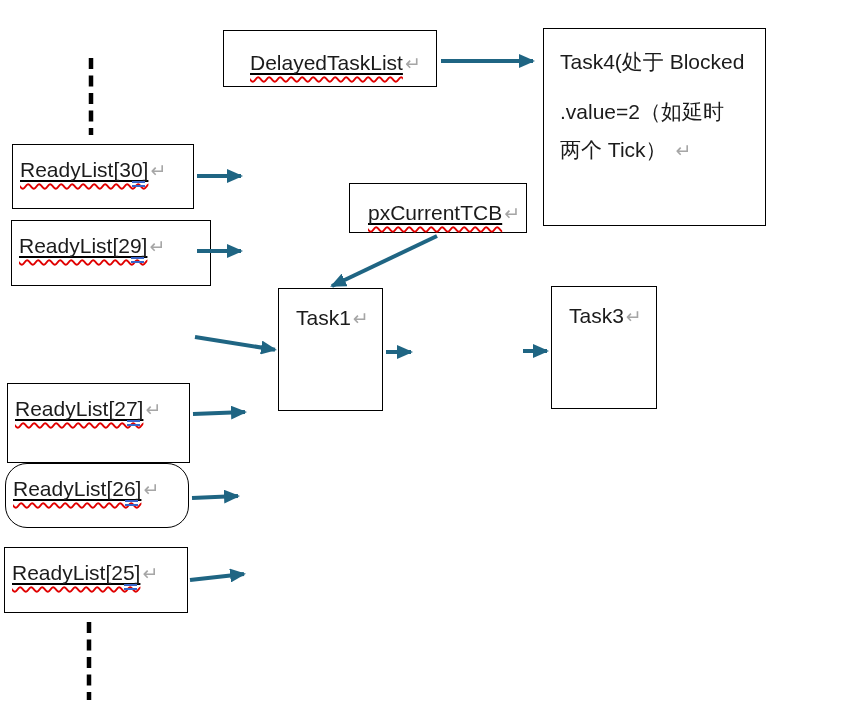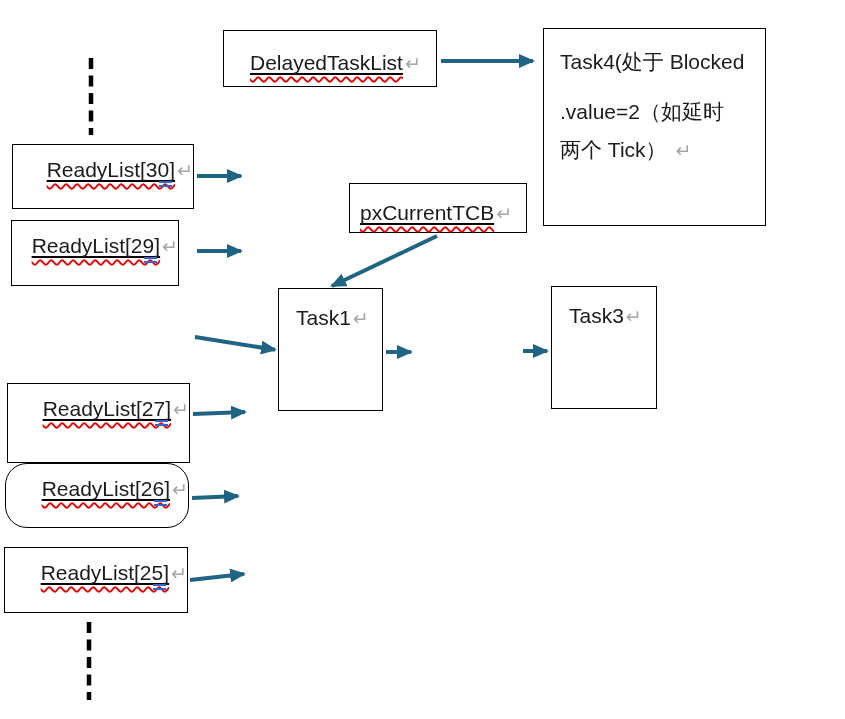--- a/index.html
+++ b/index.html
@@ -63,23 +63,23 @@
     display: inline-block;
     box-sizing: border-box;
     width: 13px;
     height: 6px;
     border-top: 2px solid #3864c8;
     border-bottom: 2px solid #3864c8;
     margin-left: -16px;
     margin-right: 3px;
     vertical-align: -10px;
   }
-  .rl { padding: 13px 0 0 7px; text-align: right; }
+  .rl { padding: 13px 0 0 7px; }
   .delayed { padding: 20px 0 0 26px; }
-  .pxtcb { padding: 17px 0 0 10px; }
+  .pxtcb { padding: 17px 0 0 18px; }
   .task { padding: 17px 0 0 17px; }
   .task4 { padding: 14px 0 0 16px; font-size: 21px; }
   .t4line { height: 38px; line-height: 38px; white-space: nowrap; }
   .t4line.p2 { margin-top: 12px; }
 </style>
 </head>
 <body>
 
 <div class="canvas">
 
@@ -94,21 +94,21 @@
   </div>
 
   <div class="box pxtcb" style="left:349px;top:183px;width:178px;height:50px;">
     <span class="lbl ul"><span class="sq">pxCurrentTCB</span></span><span class="pilcrow">↵</span>
   </div>
 
   <div class="box rl" style="left:12px;top:144px;width:182px;height:65px;">
     <span class="lbl ul"><span class="sq">ReadyList[30]</span></span><span class="grammar-mark"></span><span class="pilcrow">↵</span>
   </div>
 
-  <div class="box rl" style="left:11px;top:220px;width:168px;height:66px;">
+  <div class="box rl" style="left:11px;top:220px;width:200px;height:66px;">
     <span class="lbl ul"><span class="sq">ReadyList[29]</span></span><span class="grammar-mark"></span><span class="pilcrow">↵</span>
   </div>
 
 
   <div class="box rl" style="left:7px;top:383px;width:183px;height:80px;">
     <span class="lbl ul"><span class="sq">ReadyList[27]</span></span><span class="grammar-mark"></span><span class="pilcrow">↵</span>
   </div>
 
   <div class="box rl" style="left:5px;top:463px;width:184px;height:65px;border-radius:22px;">
     <span class="lbl ul"><span class="sq">ReadyList[26]</span></span><span class="grammar-mark"></span><span class="pilcrow">↵</span>

